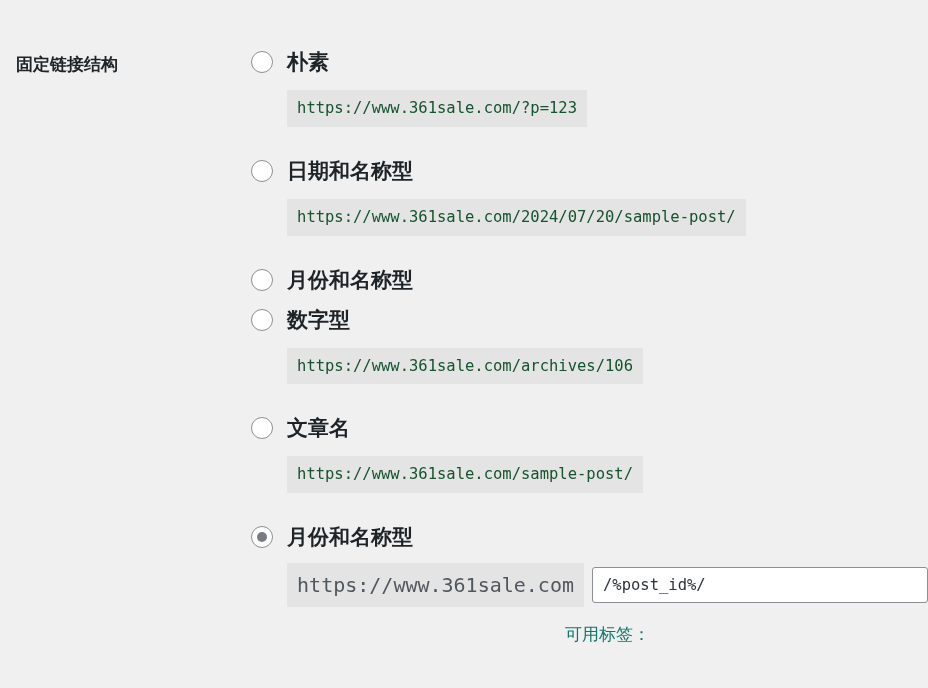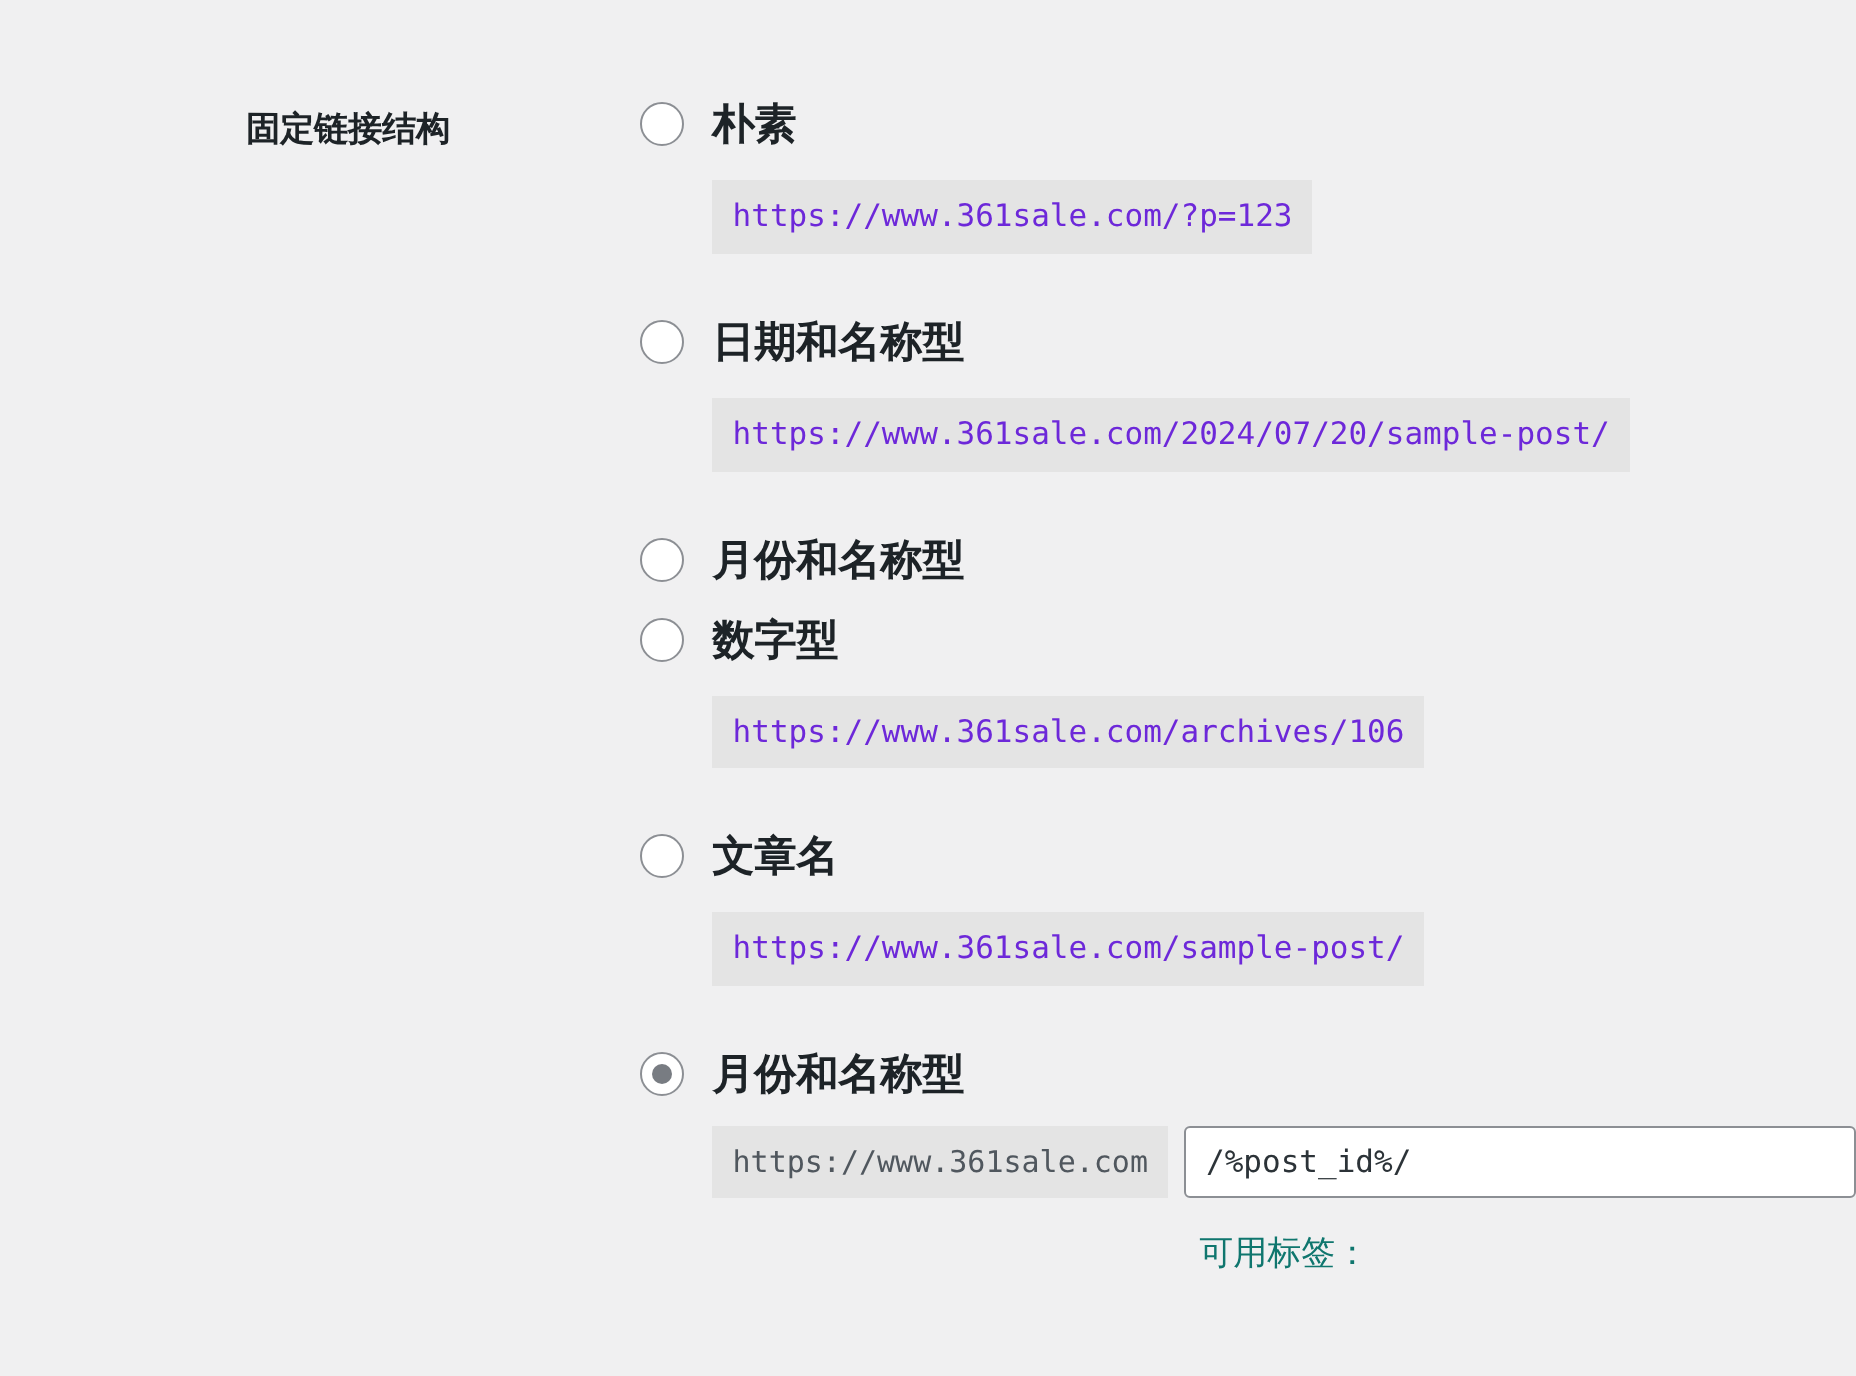--- a/index.html
+++ b/index.html
@@ -16,23 +16,22 @@
       width: 928px;
       height: 688px;
       overflow: hidden;
     }
     .form-table {
       display: flex;
       margin-top: 48px;
     }
     .label-col {
       width: 340px;
-      padding-left: 28px;
+      padding-left: 16px;
       padding-top: 5px;
-      text-align: center;
     }
     .label-col .section-label {
       font-weight: 700;
       font-size: 17px;
       color: #1d2327;
     }
     .options-col {
       flex: 1;
     }
     .option-row {
@@ -63,42 +62,42 @@
       transform: translate(-50%, -50%);
     }
     .option-label {
       font-weight: 700;
       font-size: 21px;
       color: #1d2327;
     }
     .url-code {
       font-family: Consolas, Monaco, monospace;
       background: #e4e4e4;
-      color: #6d28d9;
+      color: #14532d;
       padding: 6px 10px;
       font-size: 15.5px;
       display: inline-block;
       margin-left: 36px;
       margin-bottom: 30px;
       margin-top: 2px;
       line-height: 1.6;
     }
     .custom-row {
       display: flex;
       align-items: center;
       margin-left: 36px;
       margin-top: 2px;
       margin-bottom: 16px;
     }
     .custom-row .url-inline {
       font-family: Consolas, Monaco, monospace;
       background: #e4e4e4;
       color: #50575e;
       padding: 6px 10px;
-      font-size: 15px;
+      font-size: 20px;
       line-height: 1.6;
       margin-right: 8px;
     }
     .custom-input {
       font-family: Consolas, Monaco, monospace;
       font-size: 15.5px;
       padding: 6px 10px;
       border: 1px solid #8c8f94;
       border-radius: 3px;
       background: #fff;

